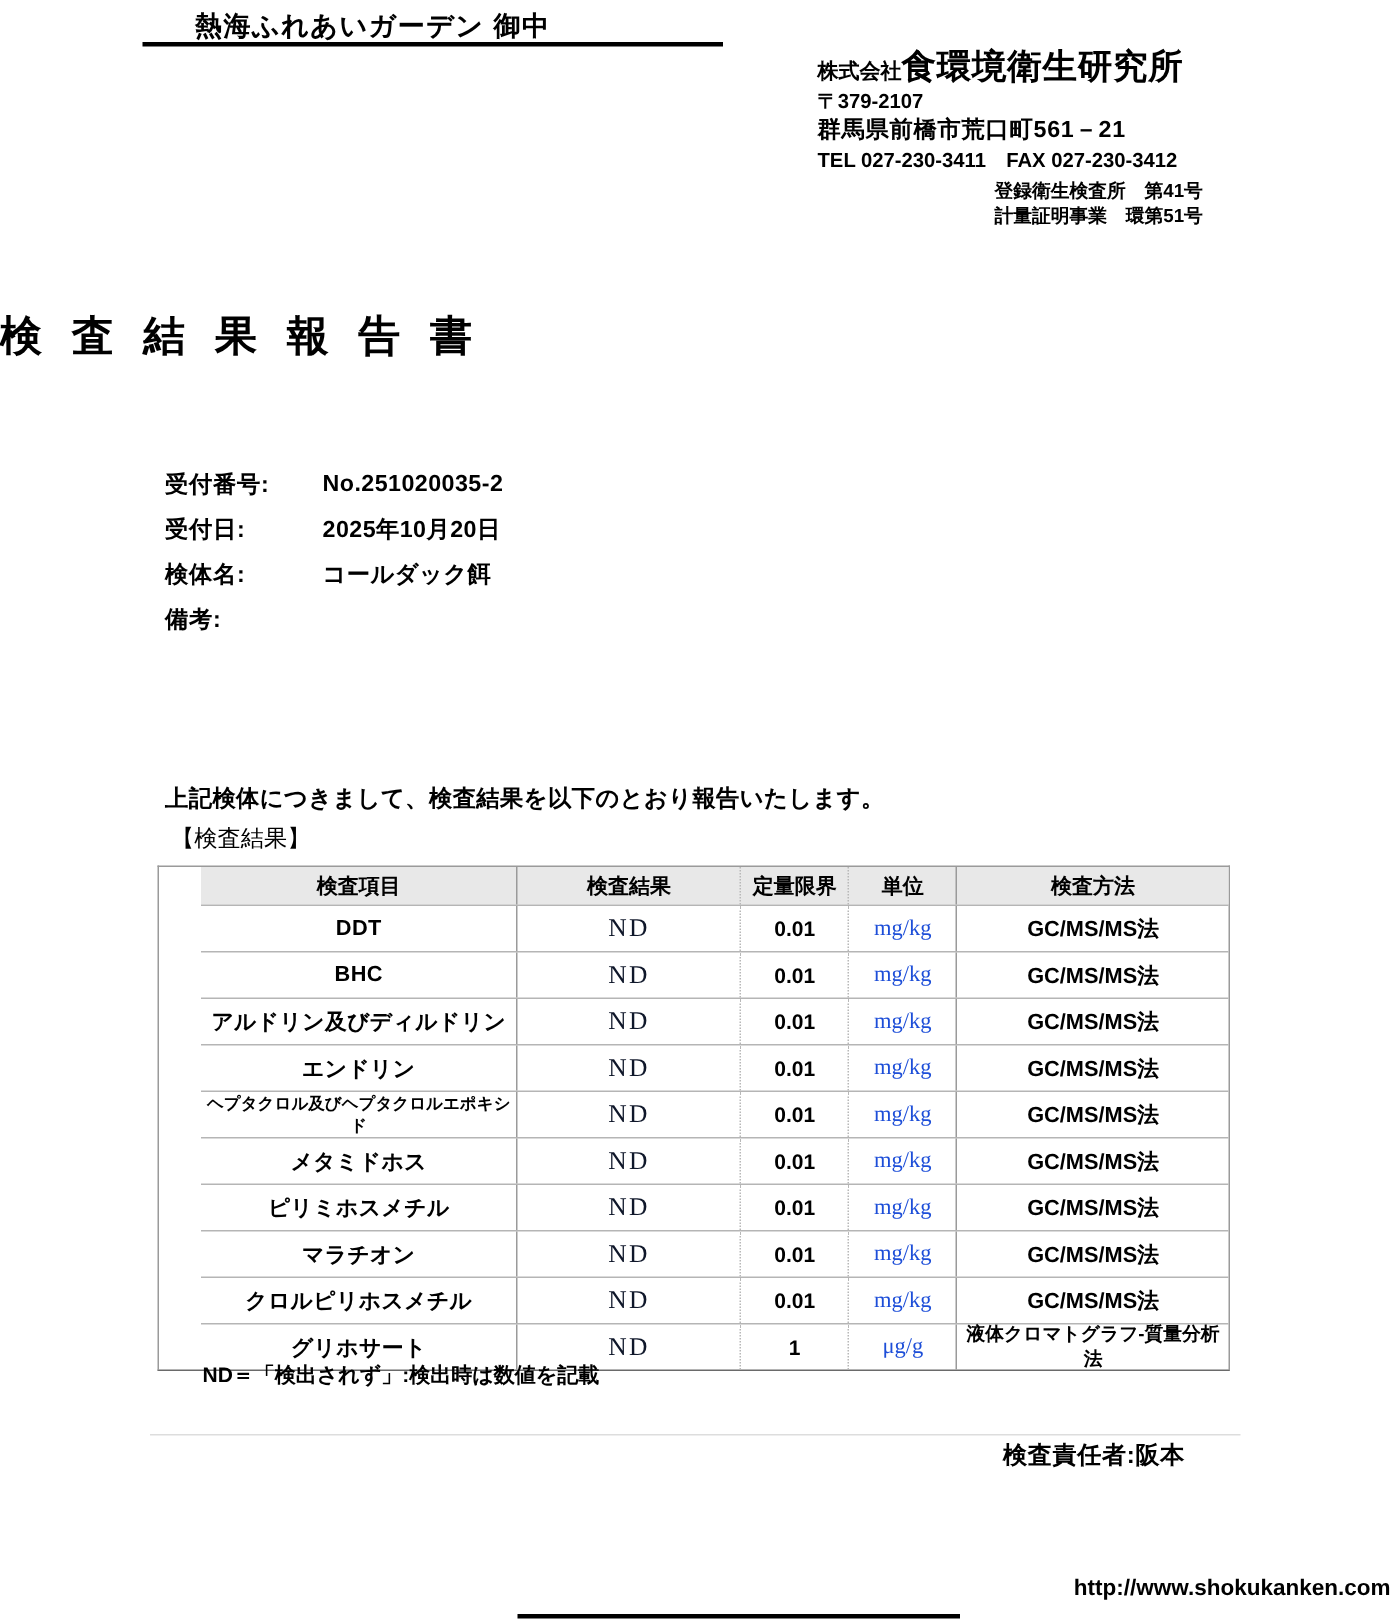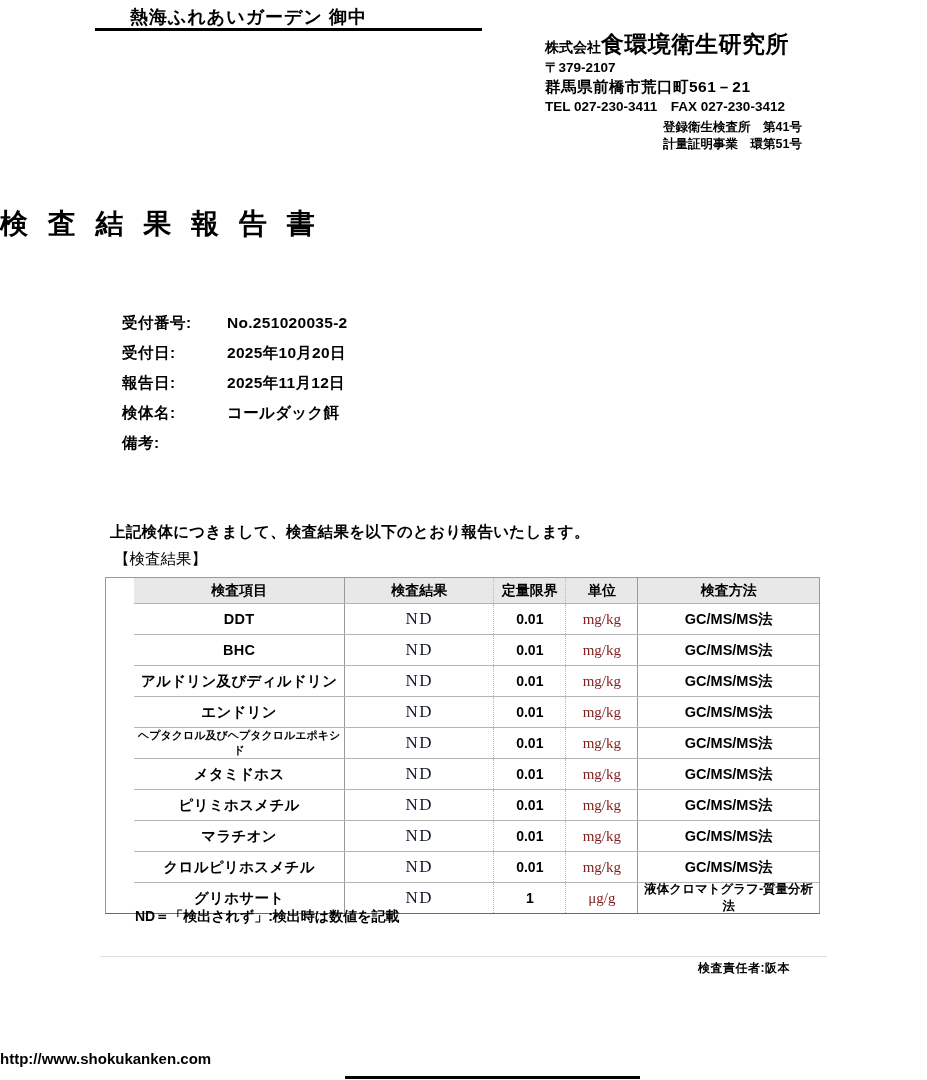--- a/index.html
+++ b/index.html
@@ -20,51 +20,51 @@
   .company .addr{font-size:15.5px;font-weight:bold;margin-top:2px;letter-spacing:0.5px;}
   .company .telfax{font-size:13.5px;font-weight:bold;margin-top:3px;}
   .company .regs{margin-top:4px;margin-left:118px;}
   .company .reg{font-size:12.5px;font-weight:bold;line-height:1.3;}
   
   .title{position:absolute;left:0;right:0;top:205px;text-align:left;
     font-size:28px;font-weight:bold;letter-spacing:6px;}
   
   .meta{position:absolute;left:110px;top:308px;}
   .meta-row{display:flex;height:30px;align-items:center;font-size:15.5px;font-weight:bold;}
-  .meta-row .lbl{width:105px;letter-spacing:0.5px;margin-left:12px;}
+  .meta-row .lbl{width:105px;letter-spacing:0.5px;}
   .meta-row .val{letter-spacing:0.3px;}
   
   .intro{position:absolute;left:110px;top:522px;font-size:15.5px;font-weight:bold;letter-spacing:0.3px;}
   .results-heading{position:absolute;left:114px;top:549px;font-size:15.5px;font-weight:normal;}
   
   .rtable{position:absolute;left:105px;top:577px;width:715px;
     border:1px solid #9a9a9a;border-bottom:1.5px solid #6a6a6a;box-sizing:border-box;padding-left:28px;}
   .trow{display:flex;height:30px;border-top:1px solid #b5b5b5;}
   .trow.head{height:25px;border-top:none;background:#e8e8e8;}
   .cell{display:flex;align-items:center;justify-content:center;box-sizing:border-box;text-align:center;}
   .c1{width:220px;border-right:1px solid #9a9a9a;}
   .c2{width:155px;border-right:1px dotted #b8b8b8;}
   .c3{width:75px;border-right:1px dotted #b8b8b8;}
   .c4{width:75px;border-right:1px solid #9a9a9a;}
   .c5{width:188px;}
   .head .cell{font-size:14px;font-weight:bold;}
   .item-cell{font-size:14.5px;font-weight:bold;letter-spacing:0.3px;}
   .item-cell.small{font-size:11px;letter-spacing:0;}
   .result-cell{font-family:"Liberation Serif","DejaVu Serif",serif;font-size:17px;letter-spacing:1.5px;color:#0f172a;}
   .limit-cell{font-size:14px;font-weight:bold;}
-  .unit-cell{font-family:"Liberation Serif","DejaVu Serif",serif;font-size:15px;color:#7f1d1d;}
+  .unit-cell{font-family:"Liberation Serif","DejaVu Serif",serif;font-size:15px;color:#1d4ed8;}
   .method-cell{font-size:14.5px;font-weight:600;}
   .method-cell.small{font-size:12.5px;font-weight:bold;letter-spacing:0;}
   
   .nd-note{position:absolute;left:135px;top:908px;font-size:14px;font-weight:bold;}
   
   .sig-line{position:absolute;left:100px;top:956px;width:727px;height:1px;background:#ddd;}
-  .signature{position:absolute;right:137px;top:960px;font-size:12px;font-weight:bold;letter-spacing:0.5px;}
+  .signature{position:absolute;right:137px;top:960px;font-size:16px;font-weight:bold;letter-spacing:0.5px;}
   
-  .footer-url{position:absolute;left:0;right:0;top:1050px;text-align:left;font-size:15px;font-weight:bold;}
+  .footer-url{position:absolute;left:0;right:0;top:1050px;text-align:right;font-size:15px;font-weight:bold;}
   .footer-line{position:absolute;left:345px;top:1076px;width:295px;height:2.5px;background:#000;}
 </style>
 </head>
 <body>
 
 <div class="page">
 
   <div class="recipient">熱海ふれあいガーデン 御中</div>
   <div class="recipient-line"></div>
 
@@ -84,24 +84,20 @@
   <div class="title">検 査 結 果 報 告 書</div>
 
   <div class="meta">
     <div class="meta-row">
       <span class="lbl">受付番号:</span>
       <span class="val">No.251020035-2</span>
     </div>
     <div class="meta-row">
       <span class="lbl">受付日:</span>
       <span class="val">2025年10月20日</span>
-    </div>
-    <div class="meta-row">
-      <span class="lbl">報告日:</span>
-      <span class="val">2025年11月12日</span>
     </div>
     <div class="meta-row">
       <span class="lbl">検体名:</span>
       <span class="val">コールダック餌</span>
     </div>
     <div class="meta-row">
       <span class="lbl">備考:</span>
       <span class="val"></span>
     </div>
   </div>

